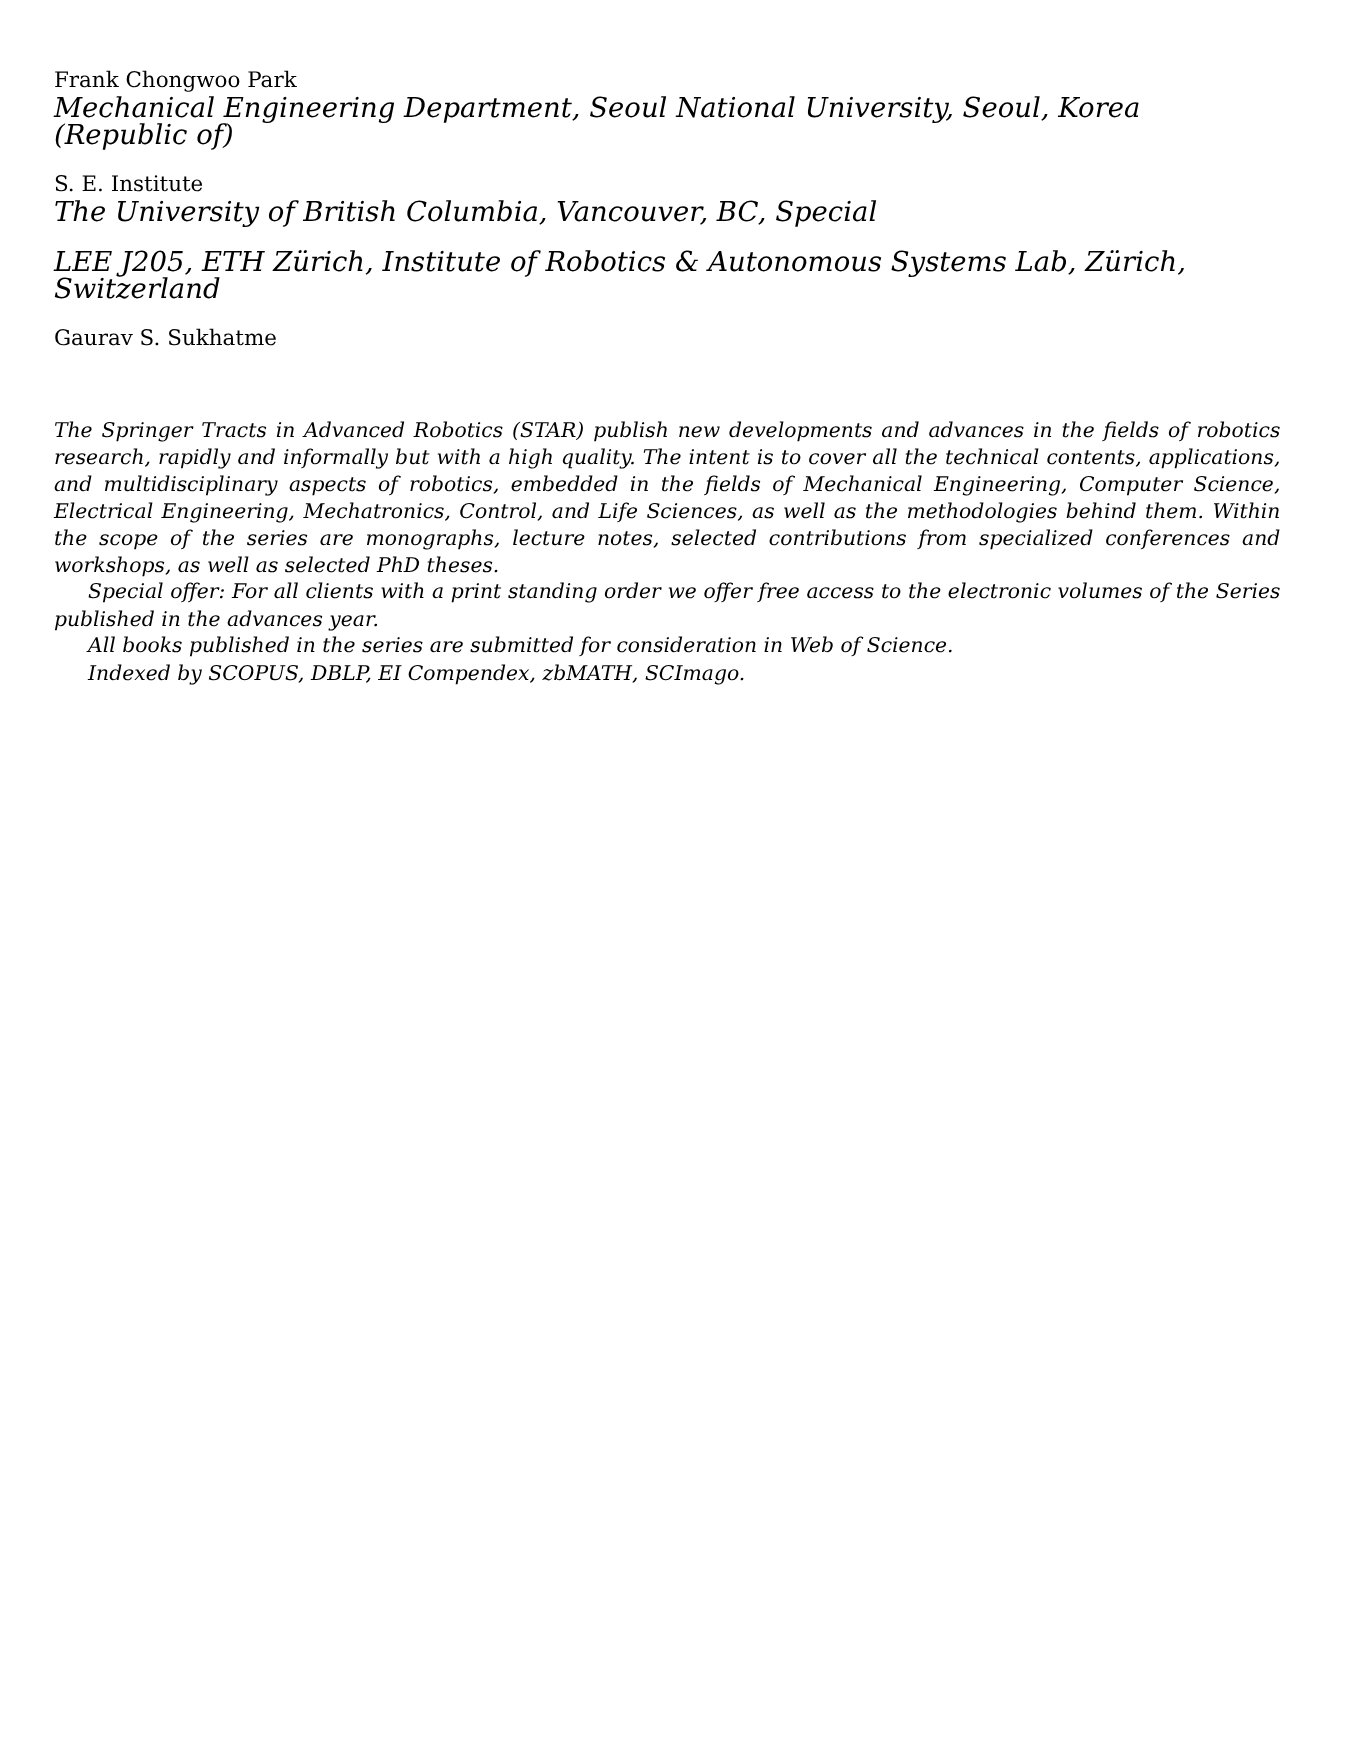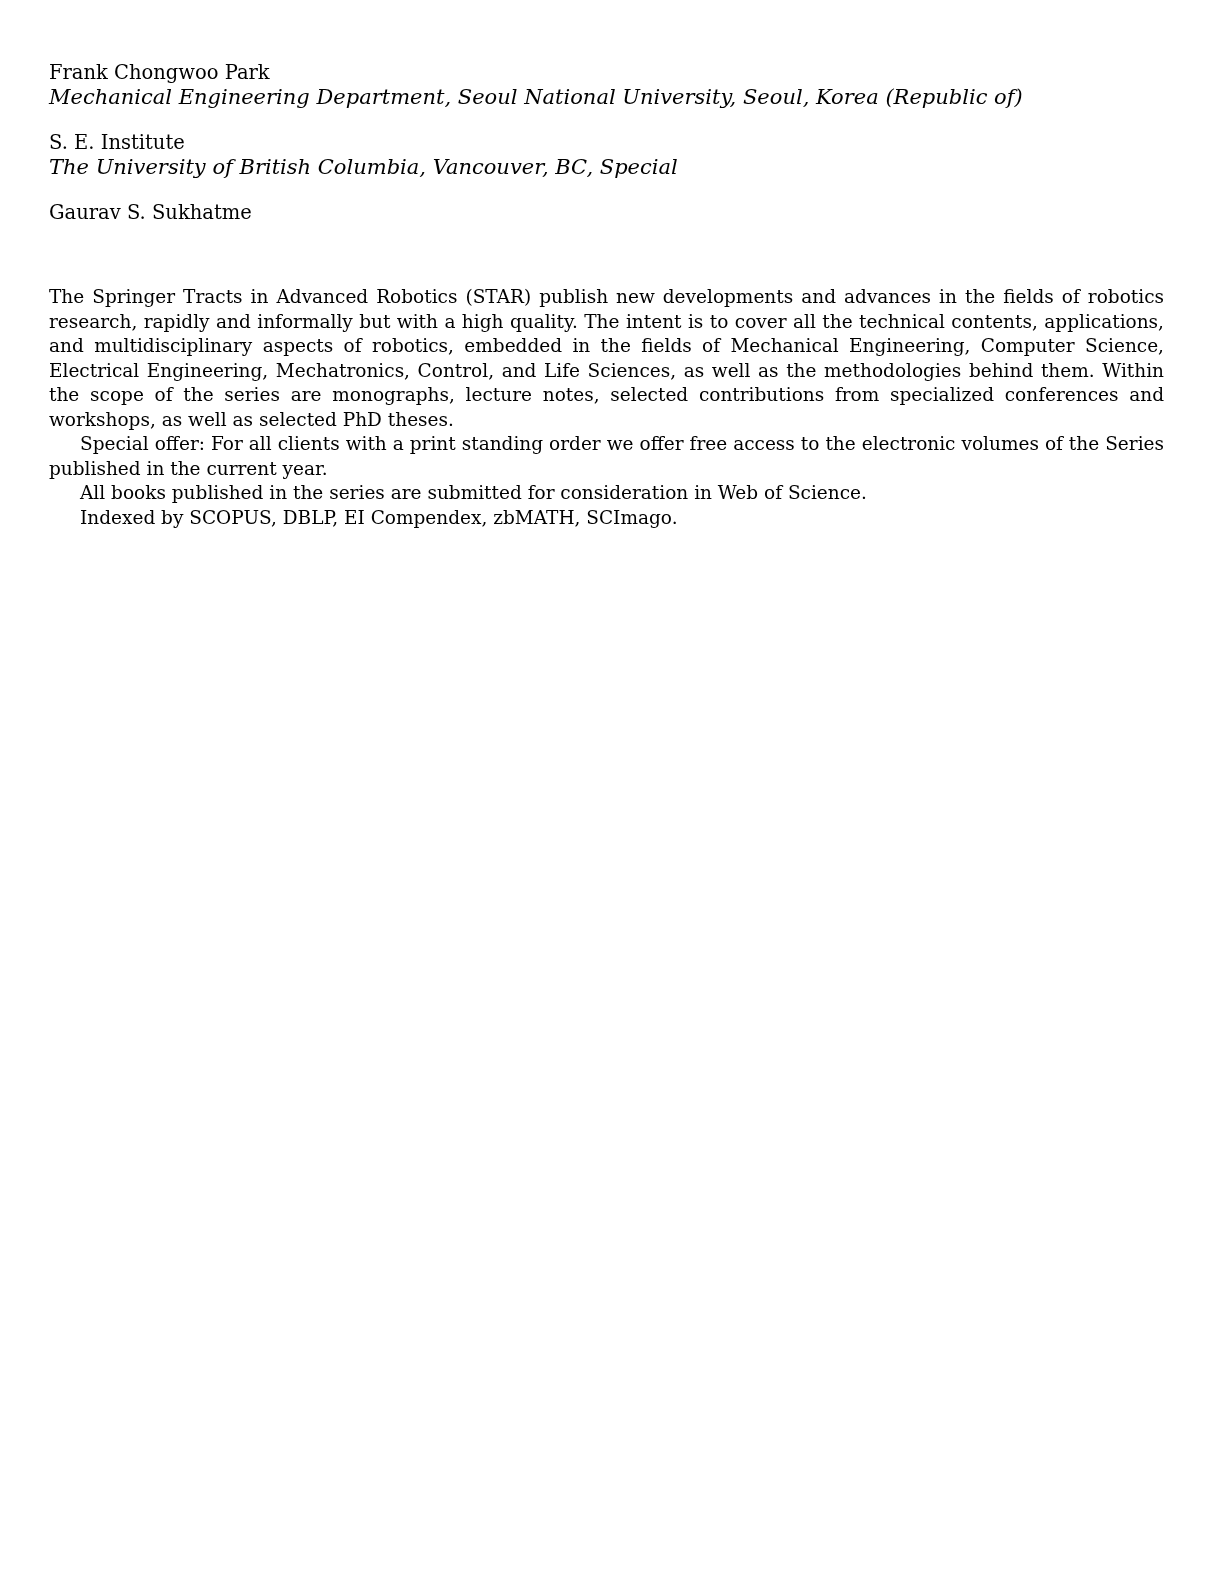--- a/index.html
+++ b/index.html
@@ -25,31 +25,32 @@
   }
   .editor {
     margin: 0 0 20px 0;
   }
   .editor-name {
     font-size: 19.5px;
     line-height: 25px;
     font-style: normal;
   }
   .editor-affiliation {
-    font-size: 21px;
+    font-size: 25px;
     line-height: 25px;
     font-style: italic;
   }
   .series-info {
     margin-top: 60px;
   }
   .series-info p {
     margin: 0;
     font-size: 18.5px;
     line-height: 24.5px;
+    font-style: italic;
   }
   .p-justify {
     text-align: justify;
   }
   .p-indent {
     text-indent: 31px;
   }
 </style>
 </head>
 <body>
@@ -62,28 +63,29 @@
       <div class="editor-name">Frank Chongwoo Park</div>
       <div class="editor-affiliation">Mechanical Engineering Department, Seoul National University, Seoul, Korea (Republic of)</div>
     </div>
 
     <div class="editor">
       <div class="editor-name">S. E. Institute</div>
       <div class="editor-affiliation">The University of British Columbia, Vancouver, BC, Special</div>
     </div>
 
     <div class="editor">
+      <div class="editor-affiliation">LEE J205, ETH Zürich, Institute of Robotics &amp; Autonomous Systems Lab, Zürich, Switzerland</div>
     </div>
 
     <div class="editor">
       <div class="editor-name">Gaurav S. Sukhatme</div>
     </div>
 
   </section>
 
   <section class="series-info">
     <p class="p-justify">The Springer Tracts in Advanced Robotics (STAR) publish new developments and advances in the fields of robotics research, rapidly and informally but with a high quality. The intent is to cover all the technical contents, applications, and multidisciplinary aspects of robotics, embedded in the fields of Mechanical Engineering, Computer Science, Electrical Engineering, Mechatronics, Control, and Life Sciences, as well as the methodologies behind them. Within the scope of the series are monographs, lecture notes, selected contributions from specialized conferences and workshops, as well as selected PhD theses.</p>
-    <p class="p-justify p-indent">Special offer: For all clients with a print standing order we offer free access to the electronic volumes of the Series published in the current year.</p>
+    <p class="p-justify p-indent">Special offer: For all clients with a print standing order we offer free access to the electronic volumes of the Series published in the advances year.</p>
     <p class="p-indent">All books published in the series are submitted for consideration in Web of Science.</p>
     <p class="p-indent">Indexed by SCOPUS, DBLP, EI Compendex, zbMATH, SCImago.</p>
   </section>
 
 </div>
 
 </body></html>

